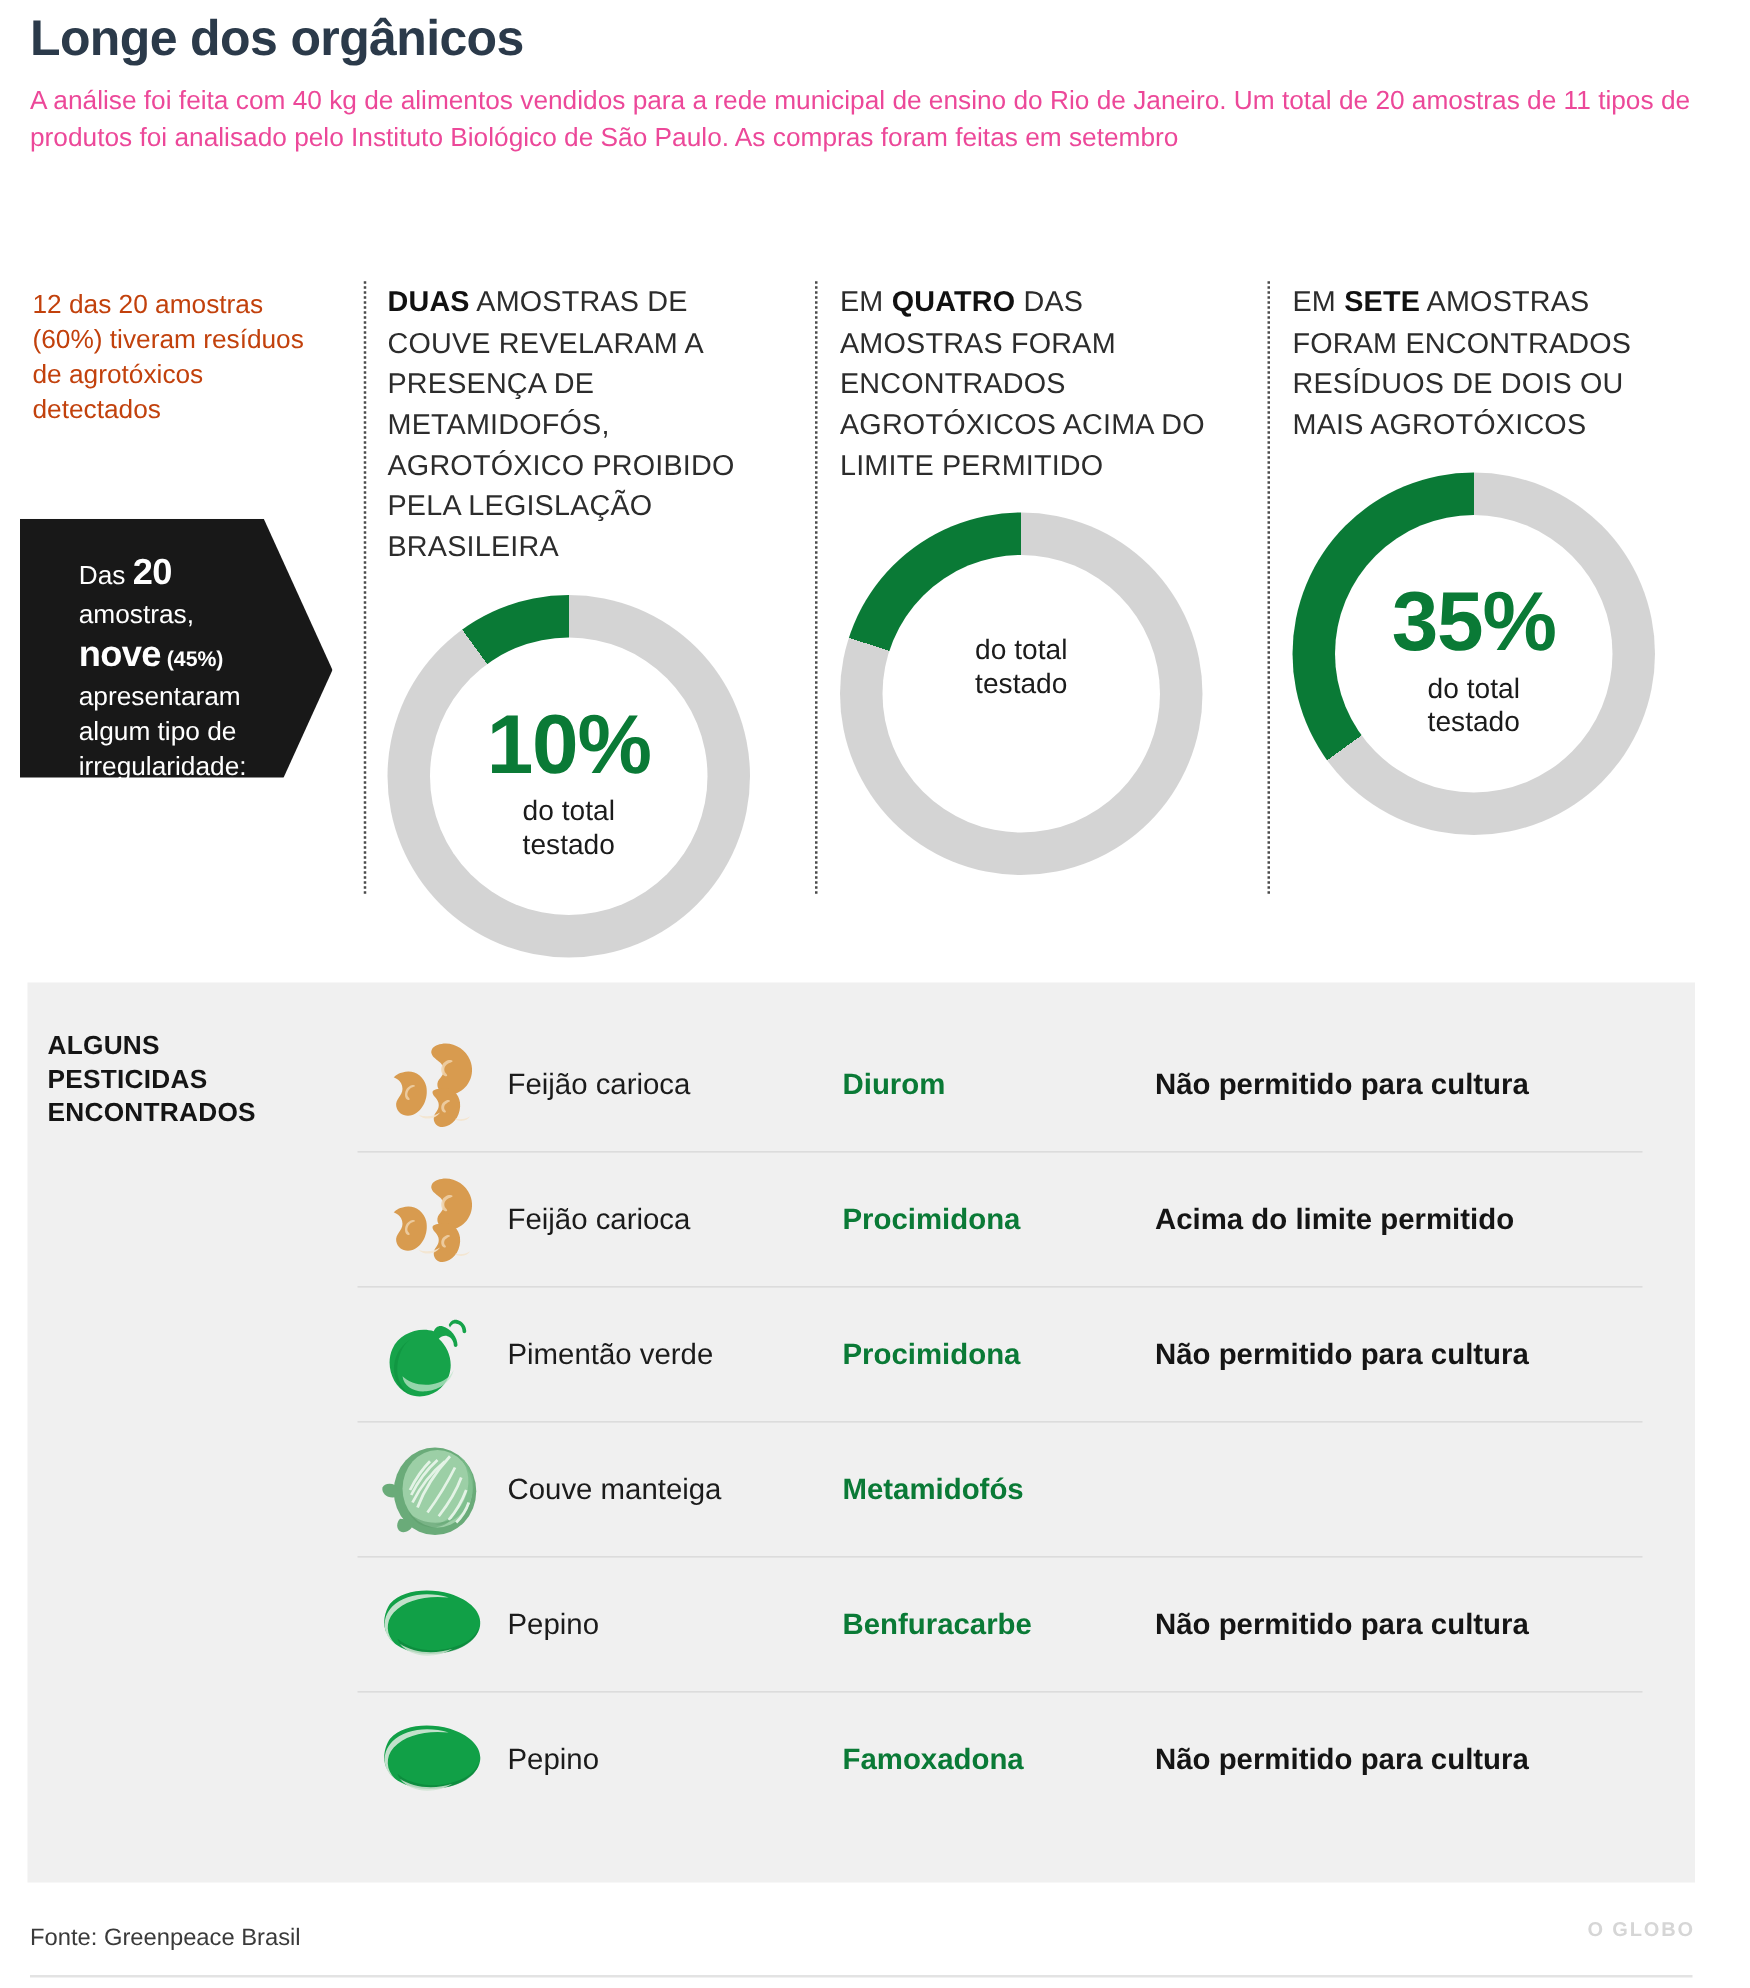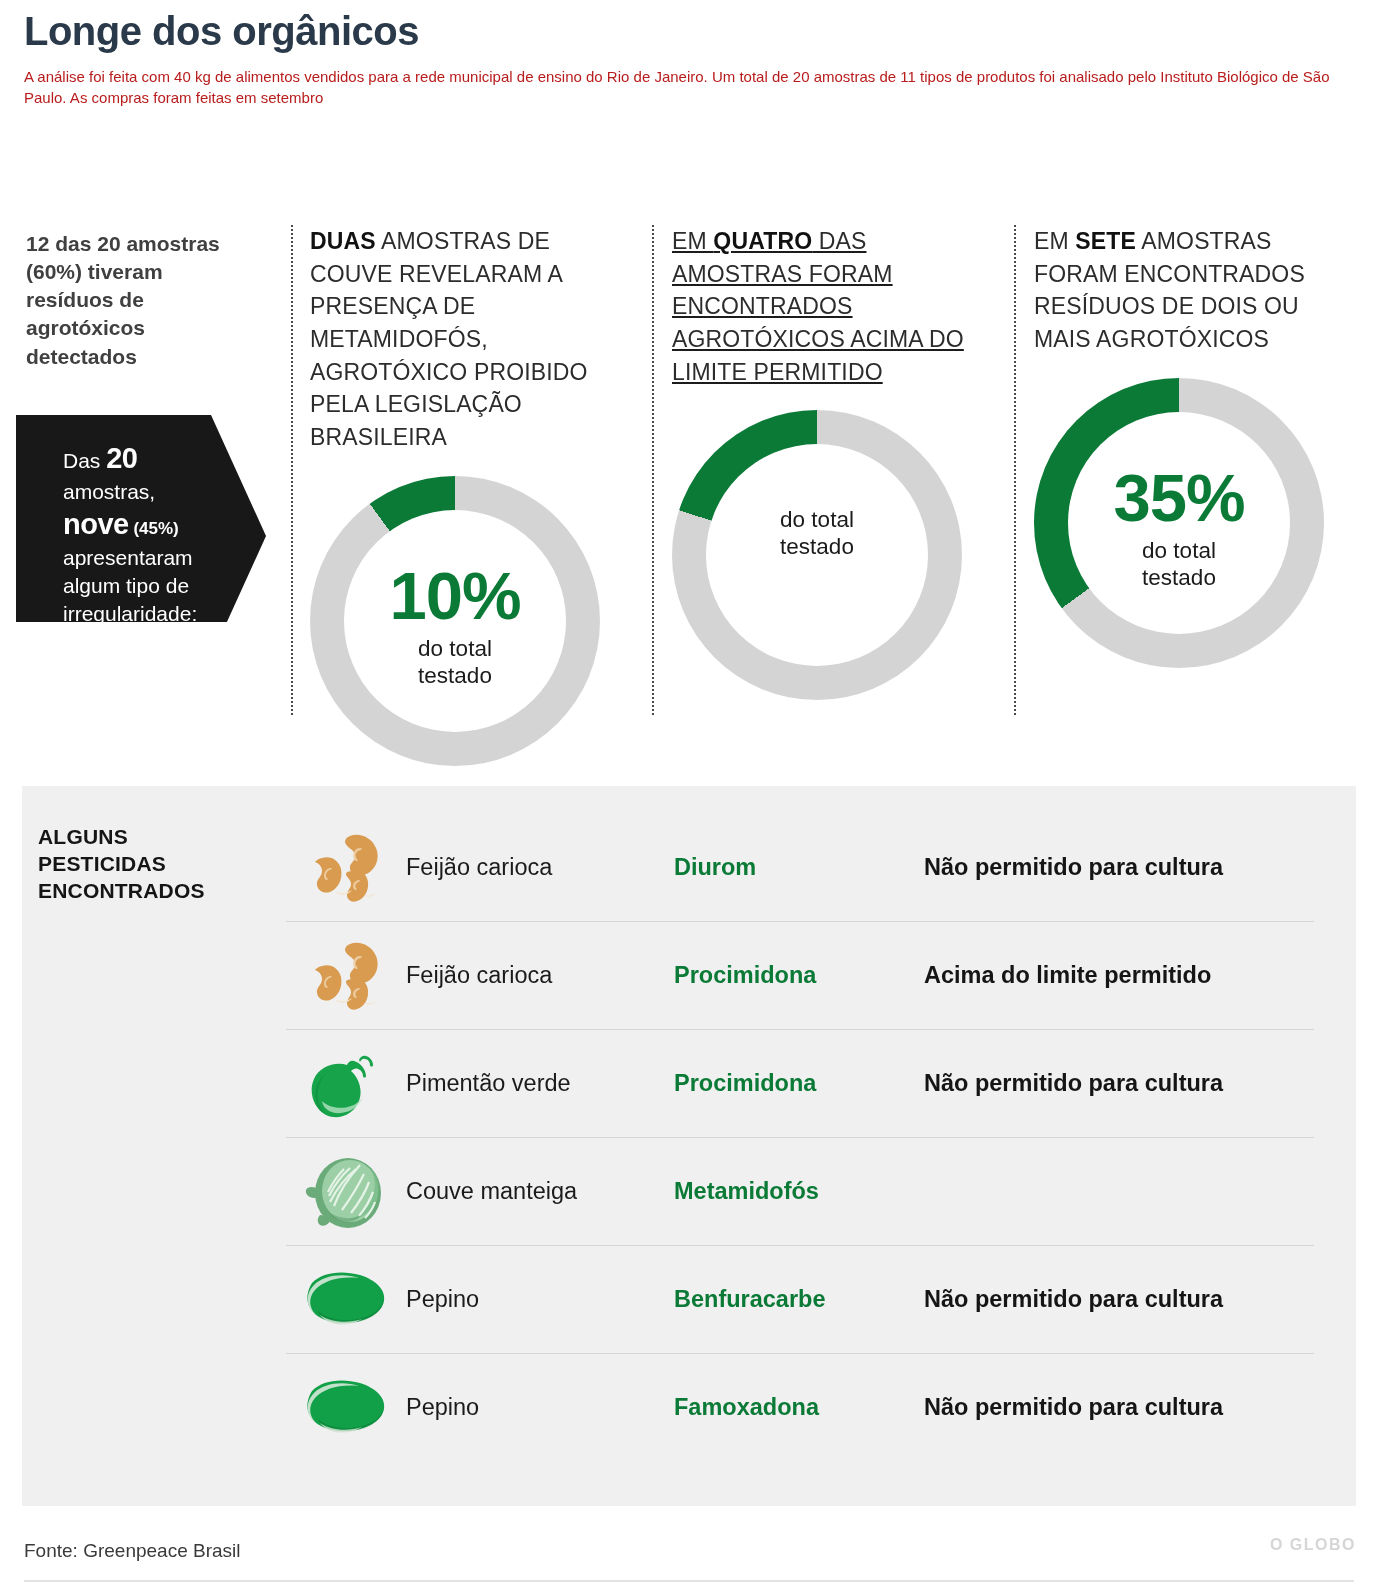--- a/index.html
+++ b/index.html
@@ -25,23 +25,23 @@
   }
   .title {
     font-size: 40px;
     font-weight: bold;
     color: #2b3a4a;
     letter-spacing: -0.5px;
     margin: 0 0 14px 0;
     line-height: 1.05;
   }
   .subtitle {
-    font-size: 15px;
+    font-size: 21px;
     line-height: 1.42;
-    color: #b91c1c;
+    color: #ec4899;
     margin: 0;
     max-width: 1330px;
   }
 
   
   .topsection {
     position: absolute;
     left: 0;
     top: 225px;
     width: 1400px;
@@ -50,23 +50,23 @@
 
   
   .leftcol {
     position: absolute;
     left: 26px;
     top: 5px;
     width: 250px;
   }
   .leftcol .lead {
     font-size: 21px;
-    font-weight: bold;
+    font-weight: normal;
     line-height: 1.34;
-    color: #404040;
+    color: #c2410c;
     margin: 0;
     width: 220px;
   }
   .arrowbox {
     position: absolute;
     left: 16px;
     top: 190px;
     width: 250px;
     height: 207px;
     background: #181818;
@@ -108,21 +108,21 @@
   .vdots.d2 { left: 652px; }
   .vdots.d3 { left: 1014px; }
 
   
   .donutpanel {
     position: absolute;
     top: 0;
     width: 345px;
   }
   .donutpanel.p1 { left: 310px; }
-  .donutpanel.p2 { left: 672px; text-decoration: underline; }
+  .donutpanel.p2 { left: 672px; }
   .donutpanel.p3 { left: 1034px; }
 
   .dhead {
     font-size: 23px;
     line-height: 1.42;
     color: #2c2c2c;
     letter-spacing: 0.15px;
     text-transform: uppercase;
     margin: 0 0 14px 0;
     width: 320px;

